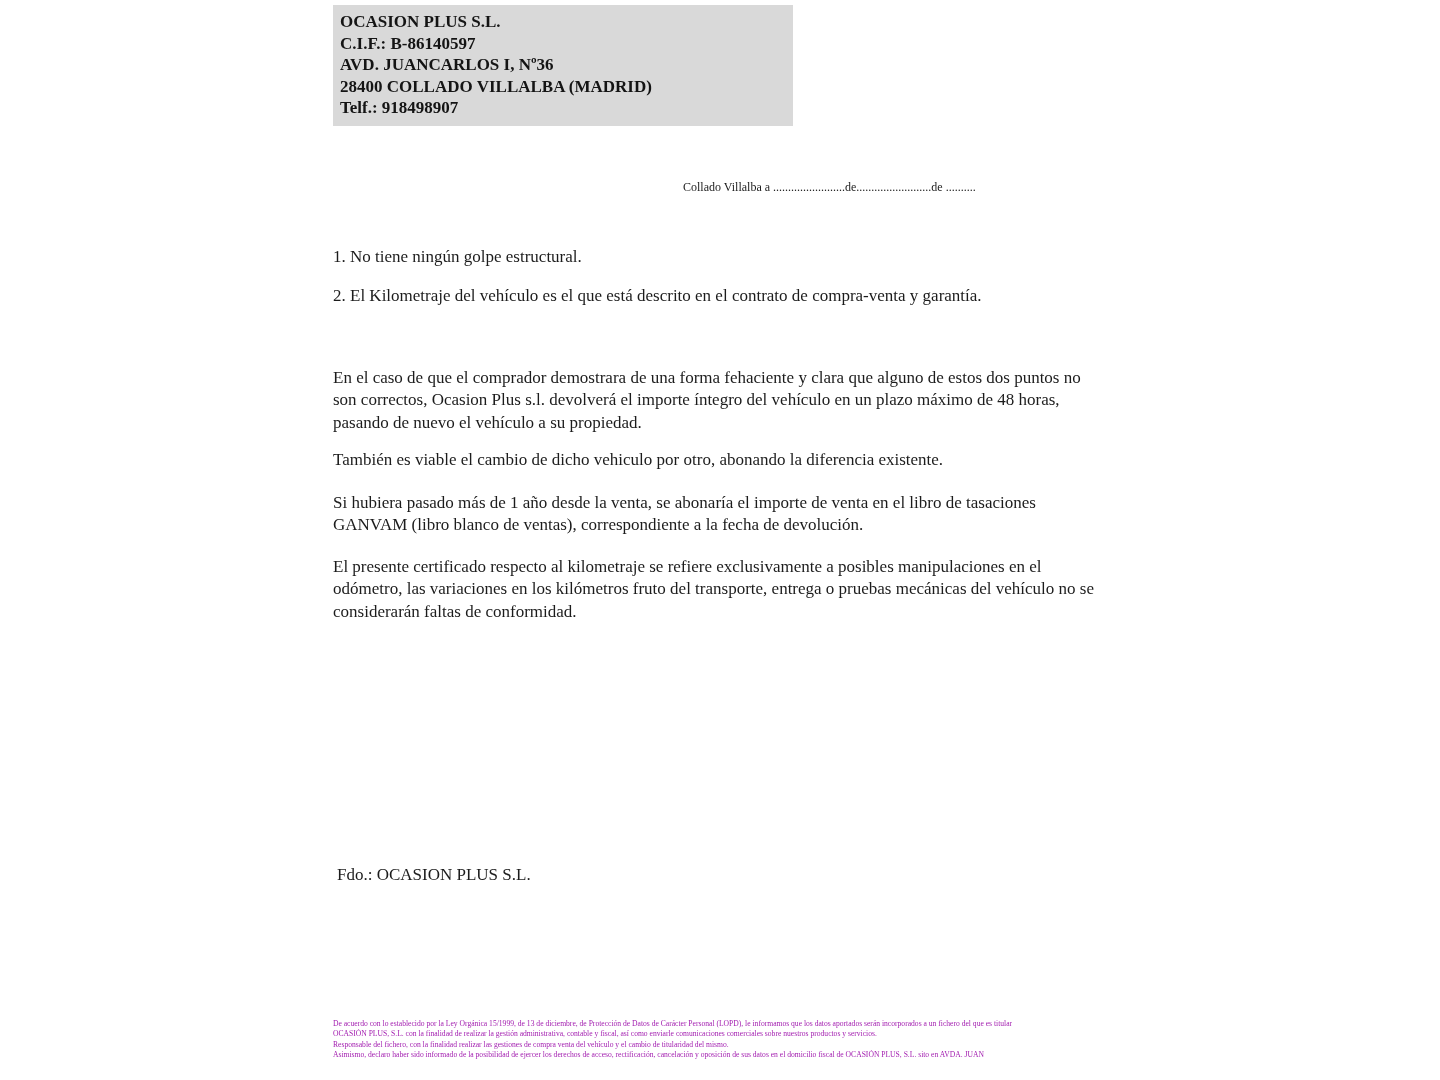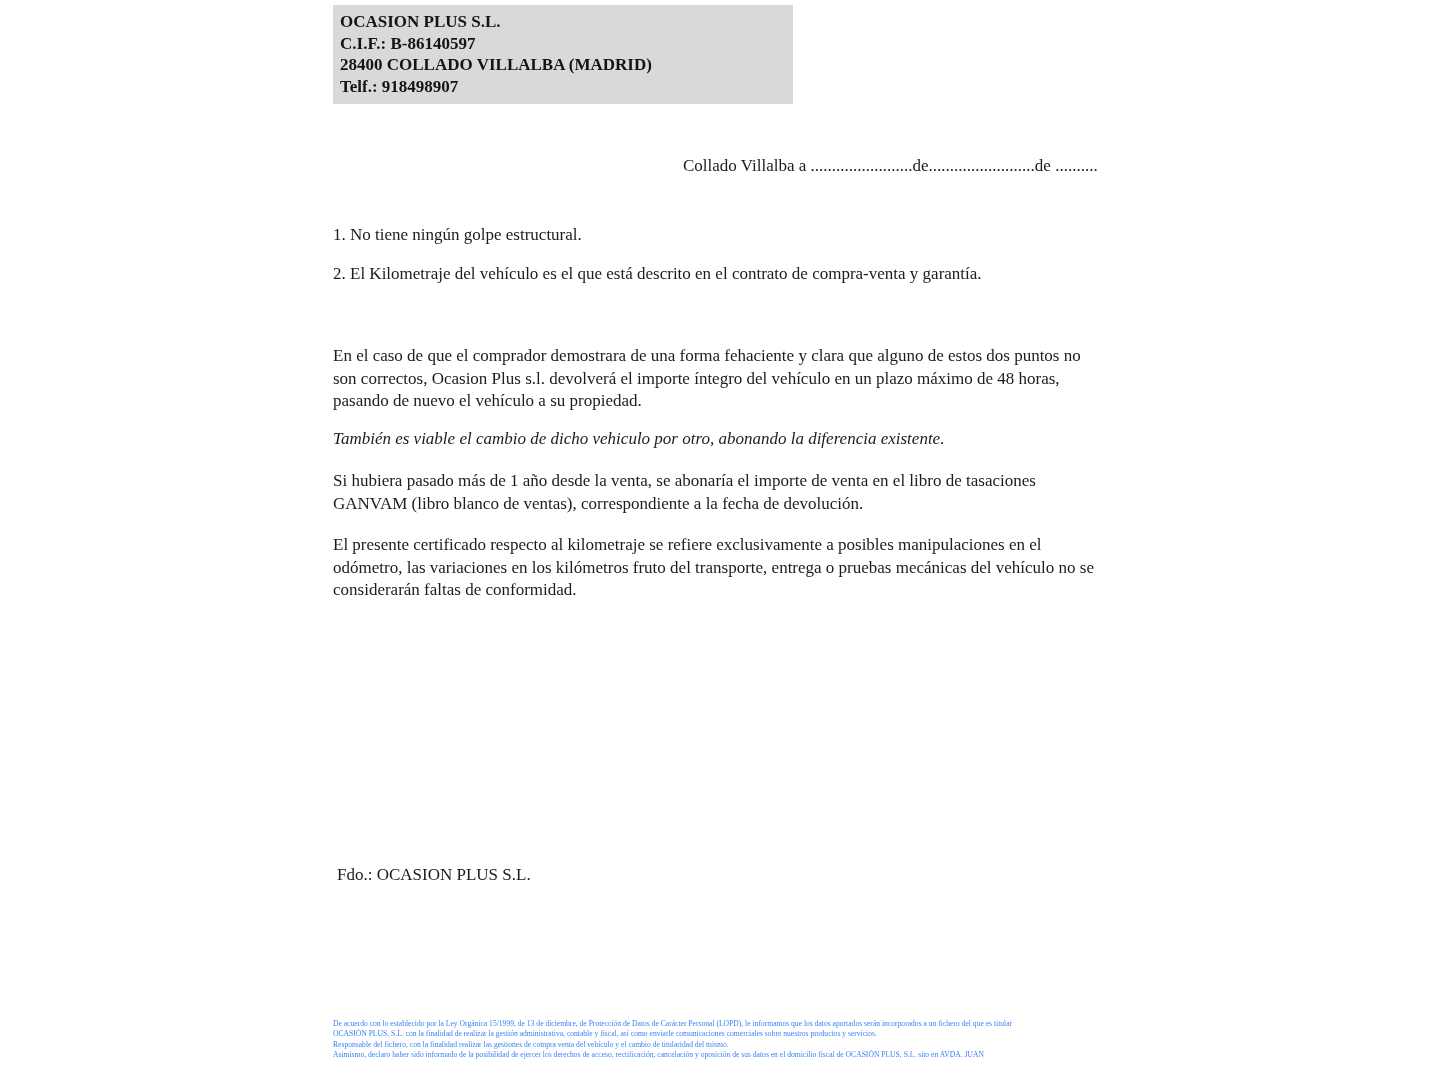--- a/index.html
+++ b/index.html
@@ -29,21 +29,21 @@
   }
   .header-box div {
     font-weight: bold;
     font-size: 17px;
     line-height: 21.5px;
     color: #141414;
   }
   .date-line {
     margin-top: 50px;
     padding-left: 350px;
-    font-size: 17px;
+    font-size: 12px;
     line-height: 23px;
     white-space: nowrap;
   }
   .certify-intro {
     margin-top: 25px;
     font-size: 17px;
     line-height: 23px;
   }
   .field-row {
     font-size: 17px;
@@ -57,53 +57,54 @@
   .field-sep { display: inline-block; padding-right: 6px; }
   .point { font-size: 17px; line-height: 23px; }
   .point-1 { margin-top: 46px; }
   .point-2 { margin-top: 16px; }
   .para {
     font-size: 17px;
     line-height: 22.5px;
     max-width: 772px;
   }
   .para-1 { margin-top: 60px; }
-  .para-2 { margin-top: 15px; font-style: italic; }
+  .para-2 { margin-top: 15px; }
   .para-3 { margin-top: 20px; }
   .para-4 { margin-top: 19px; }
   .signature {
     position: absolute;
     left: 337px;
     top: 863px;
     font-size: 17px;
     line-height: 23px;
   }
   .footer {
     position: absolute;
     left: 333px;
     top: 1019px;
     width: 790px;
-    color: #3b82f6;
+    color: #a21caf;
   }
   .footer div {
     font-size: 7.6px;
     line-height: 10.3px;
     white-space: nowrap;
     overflow: hidden;
   }
 </style>
 </head>
 <body>
 
 <div class="page">
   <div class="content">
 
     <div class="header-box">
       <div>OCASION PLUS S.L.</div>
       <div>C.I.F.: B-86140597</div>
+      <div>AVD. JUANCARLOS I, Nº36</div>
       <div>28400 COLLADO VILLALBA (MADRID)</div>
       <div>Telf.: 918498907</div>
     </div>
 
     <div class="date-line">Collado Villalba a ........................de.........................de ..........</div>
 
 
 
     <div class="point point-1">1. No tiene ningún golpe estructural.</div>
     <div class="point point-2">2. El Kilometraje del vehículo es el que está descrito en el contrato de compra-venta y garantía.</div>

